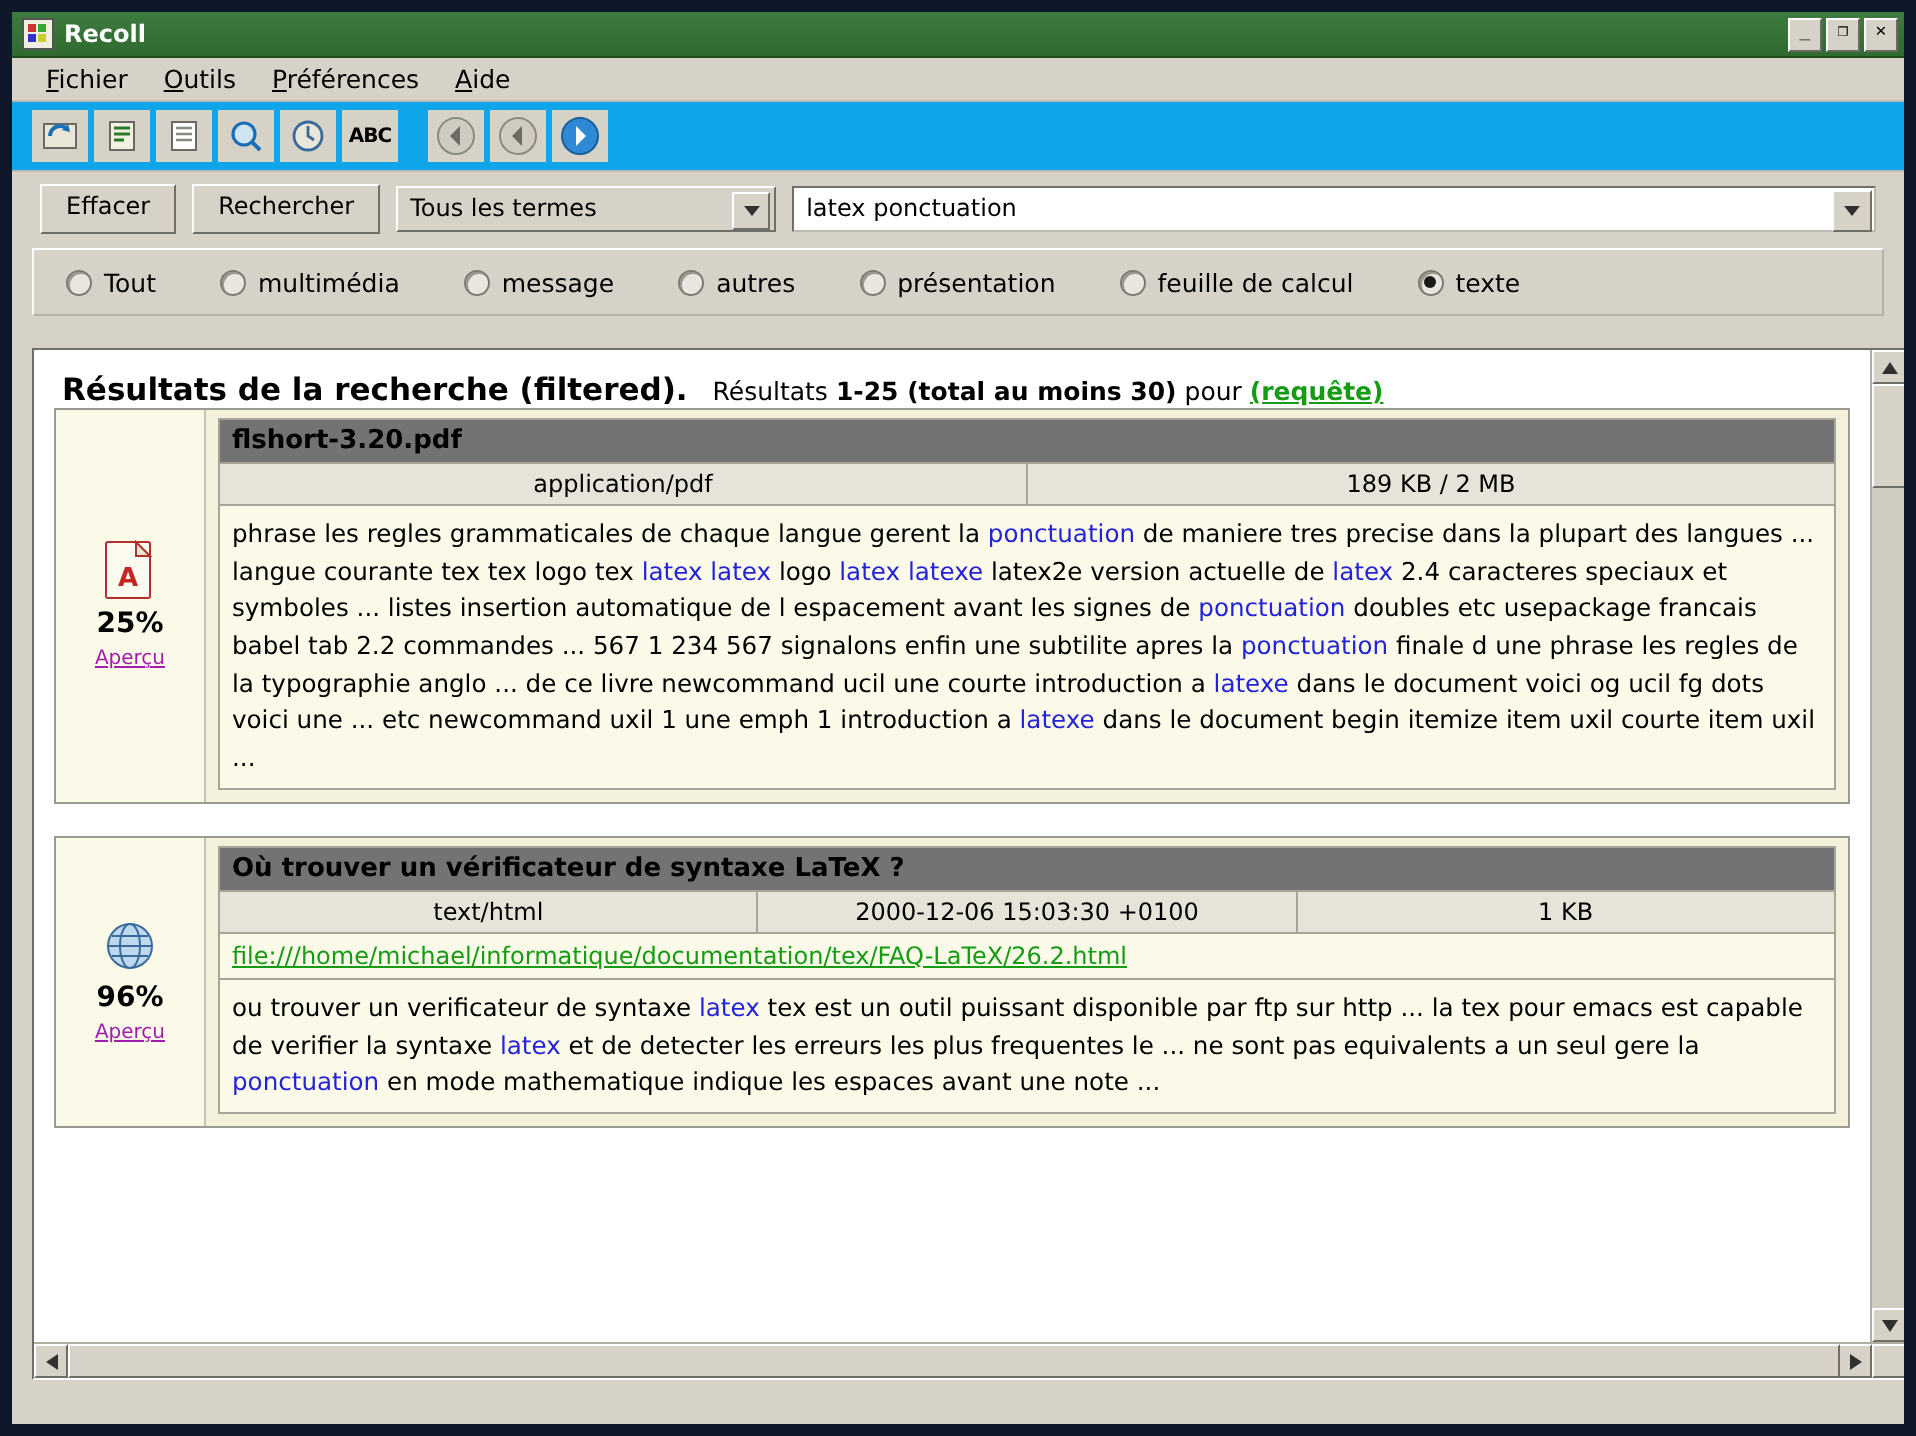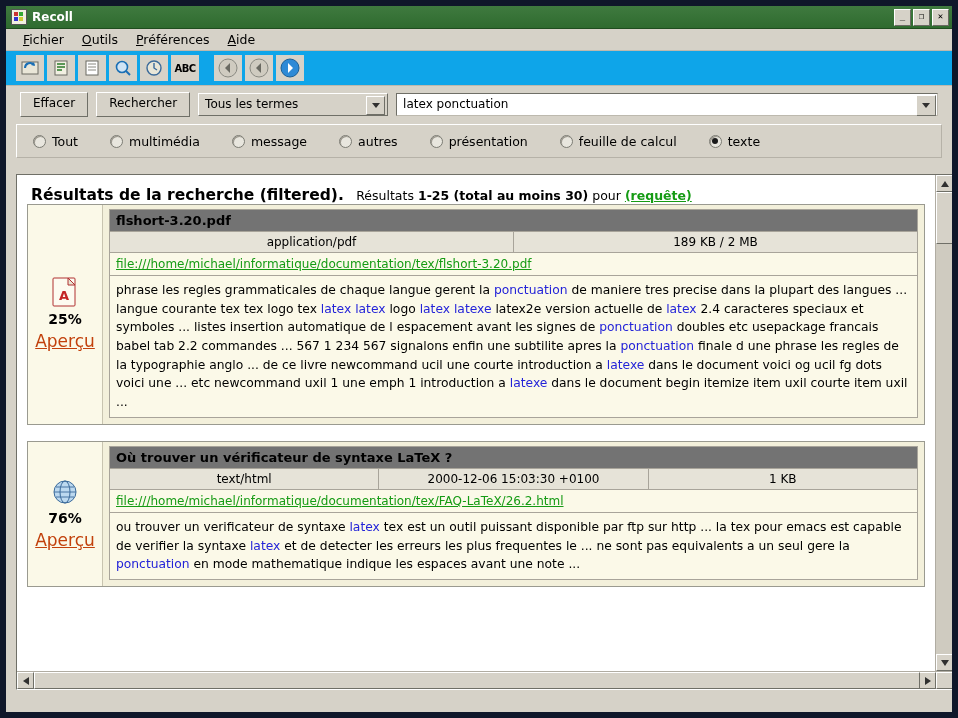--- a/index.html
+++ b/index.html
@@ -261,21 +261,21 @@
     background: #fbf9e8;
     border-right: 1px solid #c8c4b0;
     display: flex;
     flex-direction: column;
     align-items: center;
     justify-content: center;
     padding: 6px 0;
     gap: 4px;
   }
   .pct { font-size: 14px; font-weight: bold; color: #000; }
-  .preview { font-size: 17px; color: #c2410c; text-decoration: underline; }
+  .preview { font-size: 10px; color: #a21caf; text-decoration: underline; }
   .card .rightcol {
     flex: 1;
     min-width: 0;
     padding: 4px 6px 6px 6px;
     box-sizing: border-box;
   }
   .doctitle {
     background: #737373;
     border: 1px solid #a8a49a;
     font-weight: bold;
@@ -527,37 +527,34 @@
             </span>
             <span class="pct">25%</span>
             <a class="preview" href="#">Aperçu</a>
           </div>
           <div class="rightcol">
             <div class="doctitle">flshort-3.20.pdf</div>
             <div class="metarow">
               <div class="metacell">application/pdf</div>
               <div class="metacell">189 KB / 2 MB</div>
             </div>
-            <div class="urlrow">
-              <a href="#">file:///home/michael/informatique/documentation/tex/flshort-3.20.pdf</a>
-            </div>
             <div class="snippet">phrase les regles grammaticales de chaque langue gerent la <span class="kw">ponctuation</span> de maniere tres precise dans la plupart des langues ... langue courante tex tex logo tex <span class="kw">latex latex</span> logo <span class="kw">latex latexe</span> latex2e version actuelle de <span class="kw">latex</span> 2.4 caracteres speciaux et symboles ... listes insertion automatique de l espacement avant les signes de <span class="kw">ponctuation</span> doubles etc usepackage francais babel tab 2.2 commandes ... 567 1 234 567 signalons enfin une subtilite apres la <span class="kw">ponctuation</span> finale d une phrase les regles de la typographie anglo ... de ce livre newcommand ucil une courte introduction a <span class="kw">latexe</span> dans le document voici og ucil fg dots voici une ... etc newcommand uxil 1 une emph 1 introduction a <span class="kw">latexe</span> dans le document begin itemize item uxil courte item uxil ...</div>
           </div>
         </div>
 
         <div class="card">
           <div class="leftcol">
             <span class="htmlicon">
               <svg class="htmlicon" viewBox="0 0 30 28">
                 <circle cx="15" cy="14" r="11" fill="#bcd9ef" stroke="#3a6a9a"></circle>
                 <ellipse cx="15" cy="14" rx="5" ry="11" fill="none" stroke="#3a6a9a"></ellipse>
                 <path d="M4 14h22M6 9h18M6 19h18" stroke="#3a6a9a" stroke-width="0.9" fill="none"></path>
               </svg>
             </span>
-            <span class="pct">76%</span>
+            <span class="pct">96%</span>
             <a class="preview" href="#">Aperçu</a>
           </div>
           <div class="rightcol">
             <div class="doctitle">Où trouver un vérificateur de syntaxe LaTeX ?</div>
             <div class="metarow">
               <div class="metacell">text/html</div>
               <div class="metacell">2000-12-06 15:03:30 +0100</div>
               <div class="metacell">1 KB</div>
             </div>
             <div class="urlrow">

